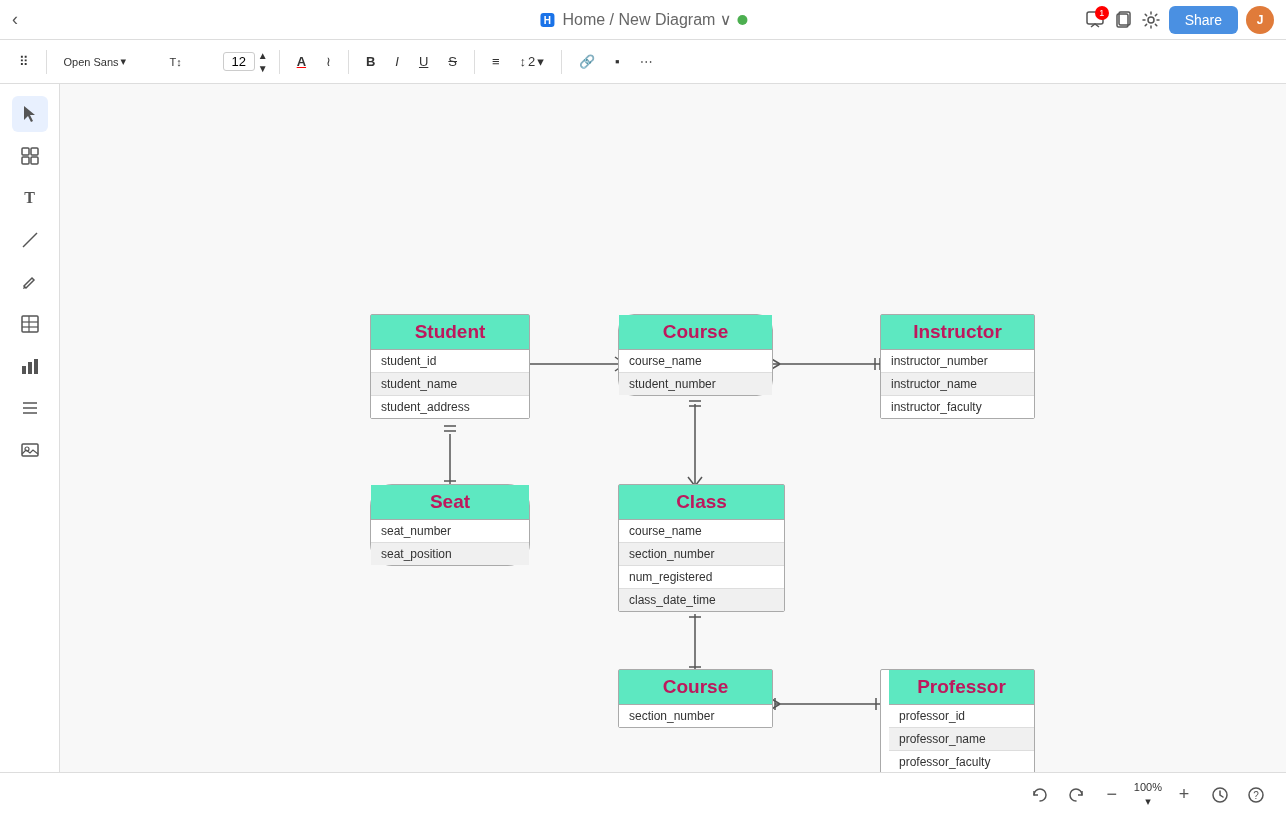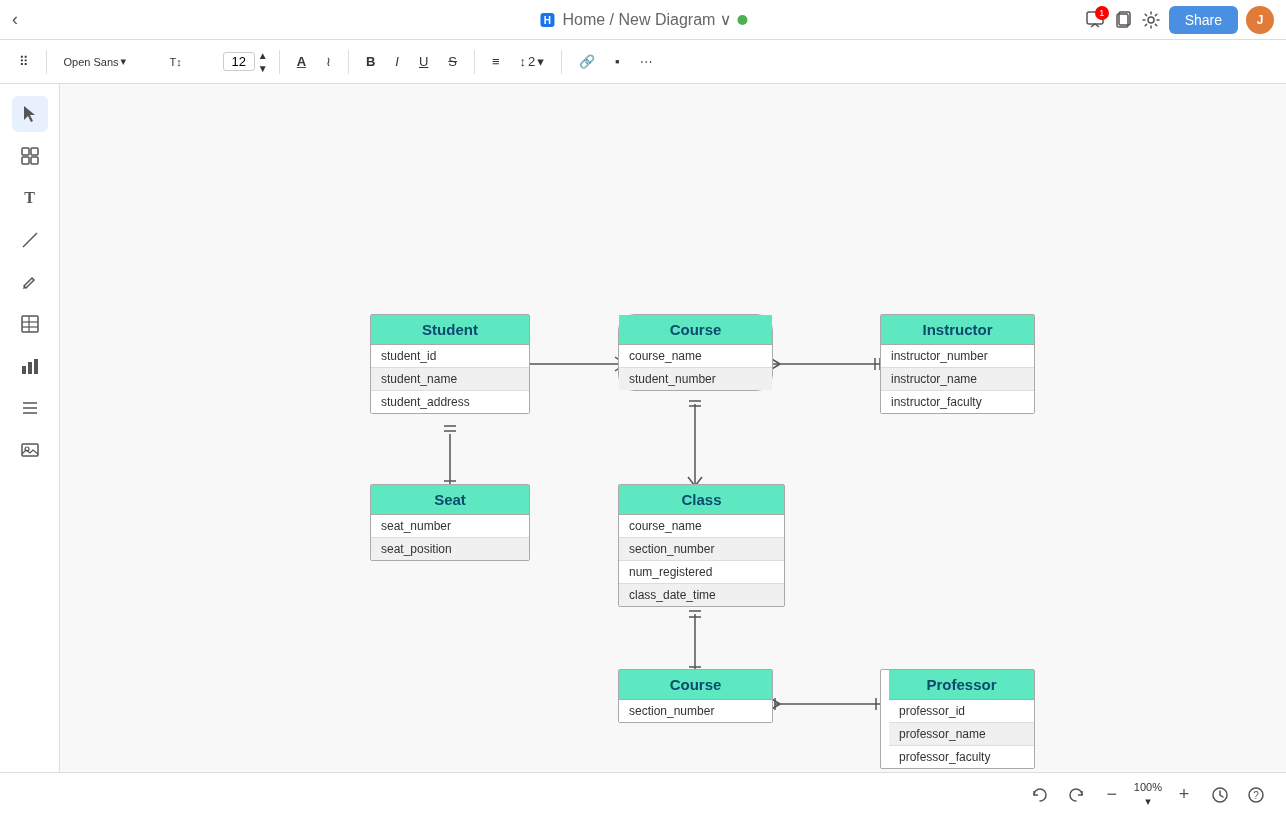--- a/index.html
+++ b/index.html
@@ -101,25 +101,25 @@
     .er-entity {
       position: absolute;
       border: 1.5px solid #aaa;
       border-radius: 2px;
       background: #fff;
       min-width: 150px;
     }
     .er-header {
       background: #5de8c1;
       font-weight: bold;
-      font-size: 15px;
+      font-size: 19px;
       text-align: center;
       padding: 6px 10px;
       border-bottom: 1.5px solid #aaa;
-      color: #0c4a6e;
+      color: #be185d;
     }
     .er-field {
       font-size: 12px;
       padding: 4px 10px;
       border-bottom: 1px solid #ddd;
       background: #fff;
       color: #333;
     }
     .er-field.alt { background: #f0f0f0; }
     .er-field:last-child { border-bottom: none; }
@@ -345,21 +345,21 @@
       <div class="er-field alt">student_number</div>
     </div>
 
     <div class="er-entity" style="left:820px;top:230px;width:155px;">
       <div class="er-header">Instructor</div>
       <div class="er-field">instructor_number</div>
       <div class="er-field alt">instructor_name</div>
       <div class="er-field">instructor_faculty</div>
     </div>
 
-    <div class="er-entity" style="left:310px;top:400px;width:160px;">
+    <div class="er-entity" style="left:310px;top:400px;width:160px;border-radius:22px;">
       <div class="er-header">Seat</div>
       <div class="er-field">seat_number</div>
       <div class="er-field alt">seat_position</div>
     </div>
 
     <div class="er-entity" style="left:558px;top:400px;width:167px;">
       <div class="er-header">Class</div>
       <div class="er-field">course_name</div>
       <div class="er-field alt">section_number</div>
       <div class="er-field">num_registered</div>

